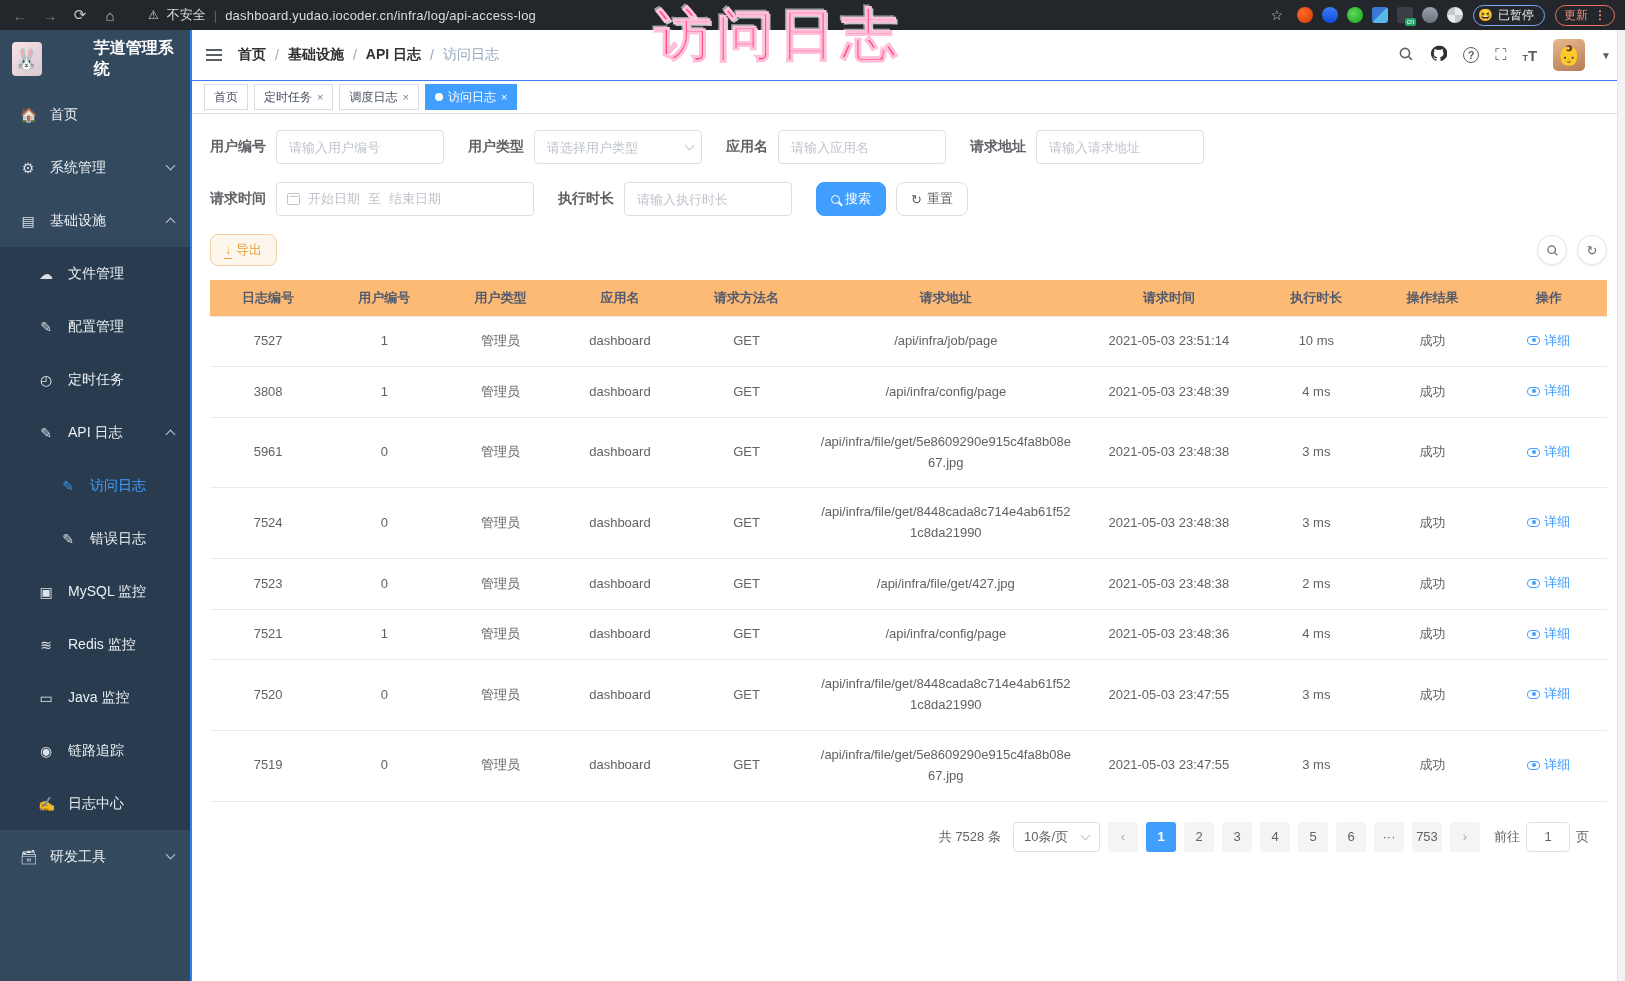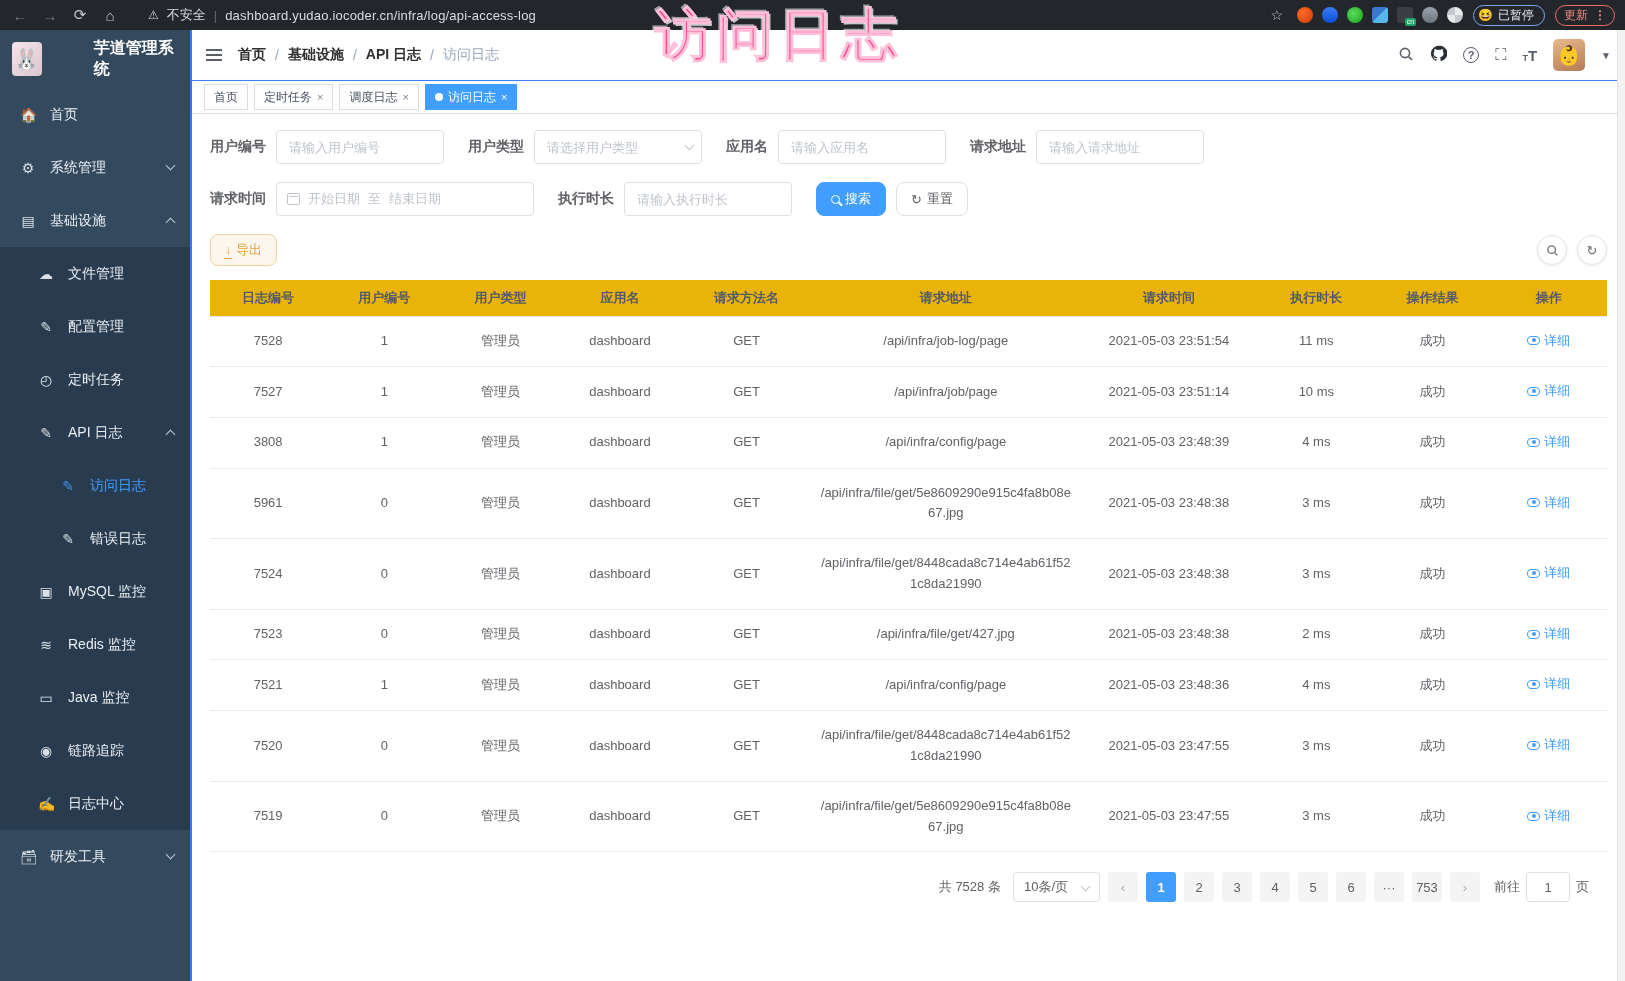--- a/index.html
+++ b/index.html
@@ -91,21 +91,21 @@
   .mag::after { content:""; position:absolute; width:5px; height:1.6px; background:currentColor; transform:rotate(45deg); right:-4px; bottom:-2px; }
   .dl-ic { position:relative; font-size:12px; line-height:1; }
   .dl-ic::after { content:""; position:absolute; left:-1px; right:-1px; bottom:-3px; border-bottom:1.5px solid currentColor; }
 
   .toolbar-row { display:flex; align-items:center; margin-bottom:14px; }
   .tool-circles { margin-left:auto; display:flex; gap:10px; }
   .circ-btn { width:30px; height:30px; border-radius:50%; border:1px solid #e3e5e9; background:#fff; box-shadow:0 1px 3px rgba(0,0,0,.08); display:flex; align-items:center; justify-content:center; color:#6a6f76; cursor:pointer; font-size:13px; }
 
   
   table.log { width:100%; border-collapse:collapse; table-layout:fixed; font-size:13px; color:#606266; }
-  table.log th { background:#eab308; color:#515a6e; font-weight:bold; height:36px; border-bottom:1px solid #e4e7ed; padding:0 4px; }
+  table.log th { background:#fdba74; color:#515a6e; font-weight:bold; height:36px; border-bottom:1px solid #e4e7ed; padding:0 4px; }
   table.log td { text-align:center; padding:14px 6px; border-bottom:1px solid #e8eaec; word-break:break-all; line-height:1.6; }
   .c-id{width:112px}.c-uid{width:112px}.c-utype{width:112px}.c-app{width:118px}.c-method{width:126px}.c-url{width:258px}.c-time{width:172px}.c-dur{width:112px}.c-res{width:112px}.c-op{width:112px}
   .detail-link { color:#409eff; cursor:pointer; display:inline-flex; align-items:center; gap:4px; text-decoration:none; }
   .eye { width:13px; height:9px; border:1.4px solid #409eff; border-radius:70% 70% 70% 70%/100% 100% 100% 100%; position:relative; display:inline-block; }
   .eye::after { content:""; position:absolute; width:4px; height:4px; border-radius:50%; background:#409eff; top:1px; left:3.5px; }
 
   
   .pager { display:flex; align-items:center; justify-content:flex-end; gap:8px; margin:20px 18px 0 0; font-size:13px; color:#606266; }
   .total-txt { margin-right:4px; }
   .size-select { height:30px; border:1px solid #dcdfe6; border-radius:4px; display:flex; align-items:center; gap:14px; padding:0 10px; color:#606266; cursor:pointer; }
@@ -377,37 +377,20 @@
             <th>请求方法名</th>
             <th>请求地址</th>
             <th>请求时间</th>
             <th>执行时长</th>
             <th>操作结果</th>
             <th>操作</th>
           </tr>
         </thead>
         <tbody>
             <tr>
-    <td>7528</td>
-    <td>1</td>
-    <td>管理员</td>
-    <td>dashboard</td>
-    <td>GET</td>
-    <td>/api/infra/job-log/page</td>
-    <td>2021-05-03 23:51:54</td>
-    <td>11 ms</td>
-    <td>成功</td>
-    <td>
-      <a class="detail-link">
-        <span class="eye"></span>
-        <span>详细</span>
-      </a>
-    </td>
-  </tr>
-            <tr>
     <td>7527</td>
     <td>1</td>
     <td>管理员</td>
     <td>dashboard</td>
     <td>GET</td>
     <td>/api/infra/job/page</td>
     <td>2021-05-03 23:51:14</td>
     <td>10 ms</td>
     <td>成功</td>
     <td>

